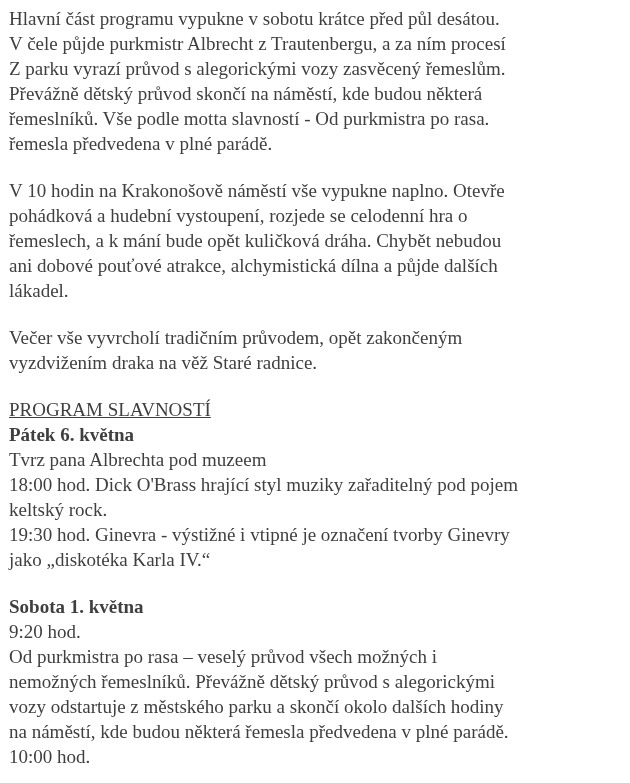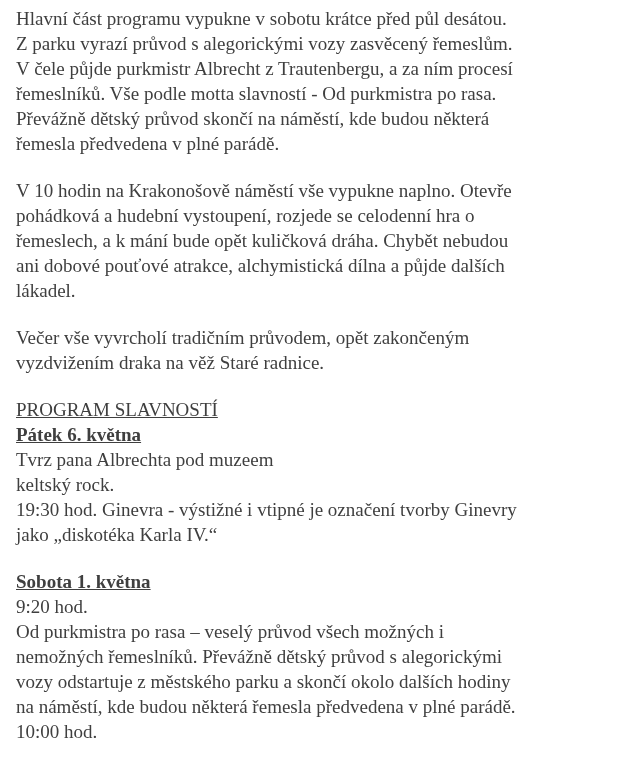--- a/index.html
+++ b/index.html
@@ -10,75 +10,75 @@
   html, body {
     margin: 0;
     padding: 0;
     background: var(--bg);
   }
   .page {
     width: 630px;
     height: 783px;
     overflow: hidden;
     background: var(--bg);
-    padding: 6px 10px 0 16px;
+    padding: 6px 10px 0 9px;
     font-family: "Liberation Serif", "DejaVu Serif", serif;
     font-size: 19px;
     line-height: 25px;
     color: var(--fg);
   }
   .para {
     margin: 0 0 22px 0;
   }
   .para:last-child {
     margin-bottom: 0;
   }
   .line {
     white-space: nowrap;
   }
   .heading-line {
     font-weight: normal;
     text-decoration: underline;
   }
   .day-title {
     font-weight: bold;
-    text-decoration: underline;
   }
 </style>
 </head>
 <body>
 
 <main class="page">
 
   <section class="para">
     <div class="line">Hlavní část programu vypukne v sobotu krátce před půl desátou.</div>
+    <div class="line">V čele půjde purkmistr Albrecht z Trautenbergu, a za ním procesí</div>
     <div class="line">Z parku vyrazí průvod s alegorickými vozy zasvěcený řemeslům.</div>
-    <div class="line">V čele půjde purkmistr Albrecht z Trautenbergu, a za ním procesí</div>
+    <div class="line">Převážně dětský průvod skončí na náměstí, kde budou některá</div>
     <div class="line">řemeslníků. Vše podle motta slavností - Od purkmistra po rasa.</div>
-    <div class="line">Převážně dětský průvod skončí na náměstí, kde budou některá</div>
     <div class="line">řemesla předvedena v plné parádě.</div>
   </section>
 
   <section class="para">
     <div class="line">V 10 hodin na Krakonošově náměstí vše vypukne naplno. Otevře</div>
     <div class="line">pohádková a hudební vystoupení, rozjede se celodenní hra o</div>
     <div class="line">řemeslech, a k mání bude opět kuličková dráha. Chybět nebudou</div>
     <div class="line">ani dobové pouťové atrakce, alchymistická dílna a půjde dalších</div>
     <div class="line">lákadel.</div>
   </section>
 
   <section class="para">
     <div class="line">Večer vše vyvrcholí tradičním průvodem, opět zakončeným</div>
     <div class="line">vyzdvižením draka na věž Staré radnice.</div>
   </section>
 
   <section class="para">
     <div class="line heading-line">PROGRAM SLAVNOSTÍ</div>
     <div class="line day-title">Pátek 6. května</div>
     <div class="line">Tvrz pana Albrechta pod muzeem</div>
+    <div class="line">18:00 hod. Dick O'Brass hrající styl muziky zařaditelný pod pojem</div>
     <div class="line">keltský rock.</div>
     <div class="line">19:30 hod. Ginevra - výstižné i vtipné je označení tvorby Ginevry</div>
     <div class="line">jako „diskotéka Karla IV.“</div>
   </section>
 
   <section class="para">
     <div class="line day-title">Sobota 1. května</div>
     <div class="line">9:20 hod.</div>
     <div class="line">Od purkmistra po rasa – veselý průvod všech možných i</div>
     <div class="line">nemožných řemeslníků. Převážně dětský průvod s alegorickými</div>

